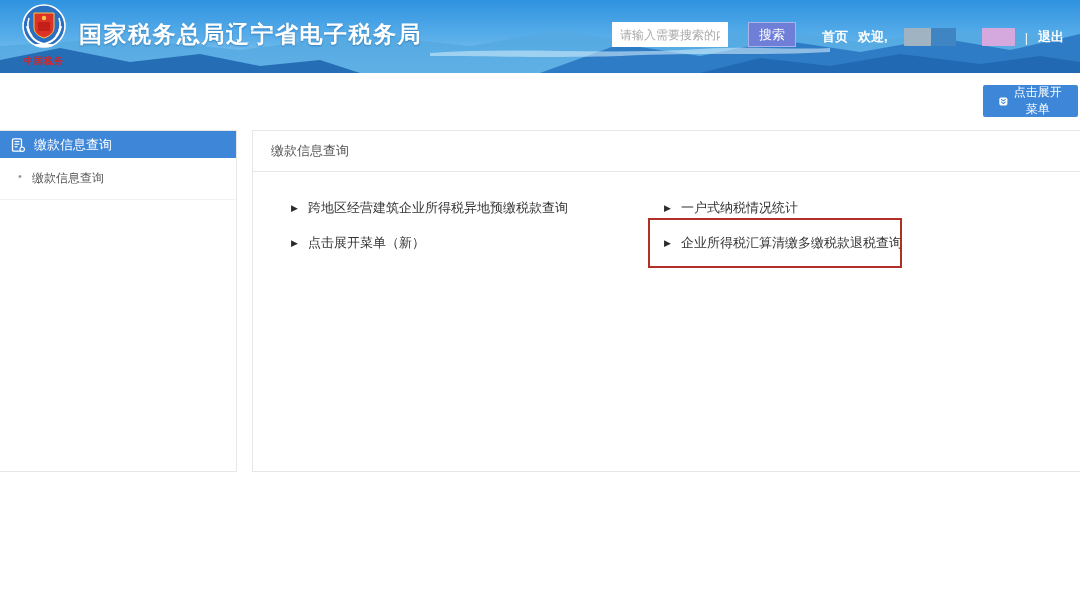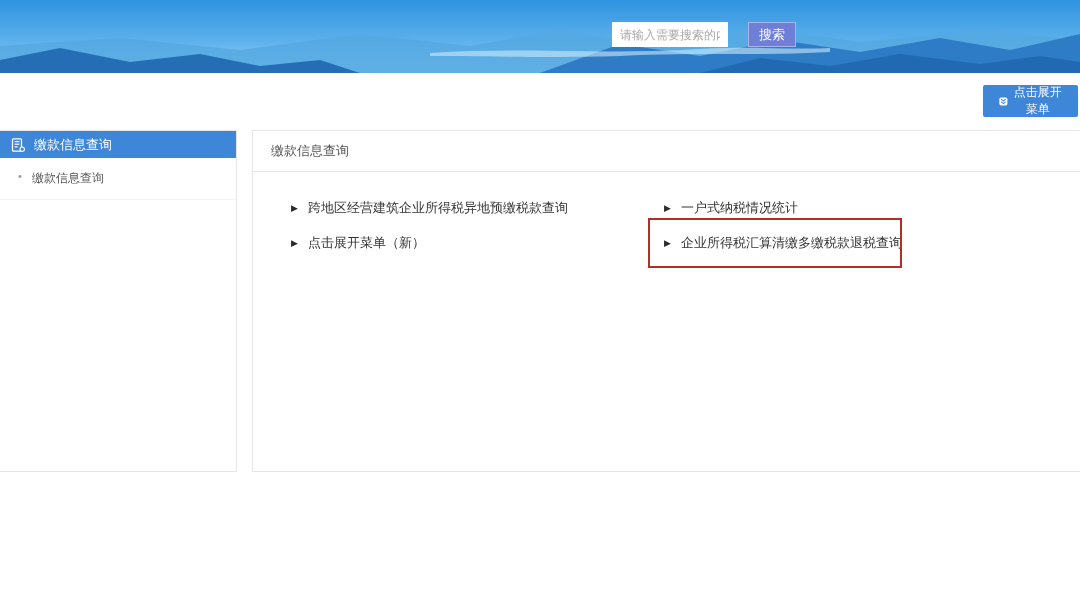--- a/index.html
+++ b/index.html
@@ -76,27 +76,49 @@
         </linearGradient>
       </defs>
       <rect x="0" y="0" width="1080" height="73" fill="url(#sky)"></rect>
       <path d="M0,46 L120,38 240,50 360,34 470,46 560,30 640,44 760,28 860,42 980,30 1080,40 L1080,73 0,73 Z" fill="#55a9e2" opacity="0.85"></path>
       <path d="M540,73 L620,44 700,56 780,40 860,52 940,38 1010,50 1080,34 L1080,73 Z" fill="#2a77c2" opacity="0.9"></path>
       <path d="M0,60 L60,48 130,62 200,54 260,66 320,60 360,73 L0,73 Z" fill="#1f66ae" opacity="0.9"></path>
       <path d="M700,73 L760,58 830,66 900,54 980,64 1040,56 1080,62 L1080,73 Z" fill="#1f66ae" opacity="0.85"></path>
       <path d="M430,53 C520,47 600,55 700,49 C760,46 800,50 830,48 L830,52 C760,56 700,52 620,56 C560,58 470,56 430,56 Z" fill="#cde9fa" opacity="0.6"></path>
     </svg>
 
+    <div class="logo">
+      <svg width="46" height="46" viewBox="0 0 46 46">
+        <circle cx="23" cy="22" r="21" fill="#2a6fc0" stroke="#ffffff" stroke-width="1.6"></circle>
+        <path d="M6,22 C8,32 14,38 23,40 C32,38 38,32 40,22" fill="none" stroke="#ffffff" stroke-width="2"></path>
+        <path d="M8,14 C6,20 7,27 11,32 M38,14 C40,20 39,27 35,32" fill="none" stroke="#ffffff" stroke-width="1.6"></path>
+        <path d="M13,9 h20 v14 c0,6 -4,9 -10,11 c-6,-2 -10,-5 -10,-11 Z" fill="#dd3226" stroke="#f6c64b" stroke-width="1"></path>
+        <circle cx="23" cy="14" r="2.2" fill="#f6c64b"></circle>
+        <rect x="17" y="18" width="12" height="9" fill="#c22018"></rect>
+        <path d="M14,40 h18 l-2,3 h-14 Z" fill="#ffffff"></path>
+      </svg>
+      <span class="logo-caption">中国税务</span>
+    </div>
 
+    <h1 class="site-title">国家税务总局辽宁省电子税务局</h1>
 
     <div class="search-box">
       <input class="search-input" type="text" placeholder="请输入需要搜索的内容" style="">
       <button class="search-btn">搜索</button>
     </div>
 
+    <nav class="header-nav">
+      <span class="nav-home">首页</span>
+      <span class="nav-welcome">欢迎,</span>
+      <span class="redact redact-a"></span>
+      <span class="redact redact-b"></span>
+      <span class="redact redact-c"></span>
+      <span class="nav-divider">|</span>
+      <span class="nav-logout">退出</span>
+    </nav>
   </header>
 
   <button class="expand-menu-btn">
     <svg width="13" height="13" viewBox="0 0 13 13">
       <rect x="0.5" y="0.5" width="12" height="12" rx="2.5" fill="#ffffff"></rect>
       <path d="M3.5 3.2 L6.5 5.6 L9.5 3.2" fill="none" stroke="#3e86d8" stroke-width="1.5" stroke-linecap="round" stroke-linejoin="round"></path>
       <path d="M3.5 7.2 L6.5 9.6 L9.5 7.2" fill="none" stroke="#3e86d8" stroke-width="1.5" stroke-linecap="round" stroke-linejoin="round"></path>
     </svg>
     <span>点击展开菜单</span>
   </button>

